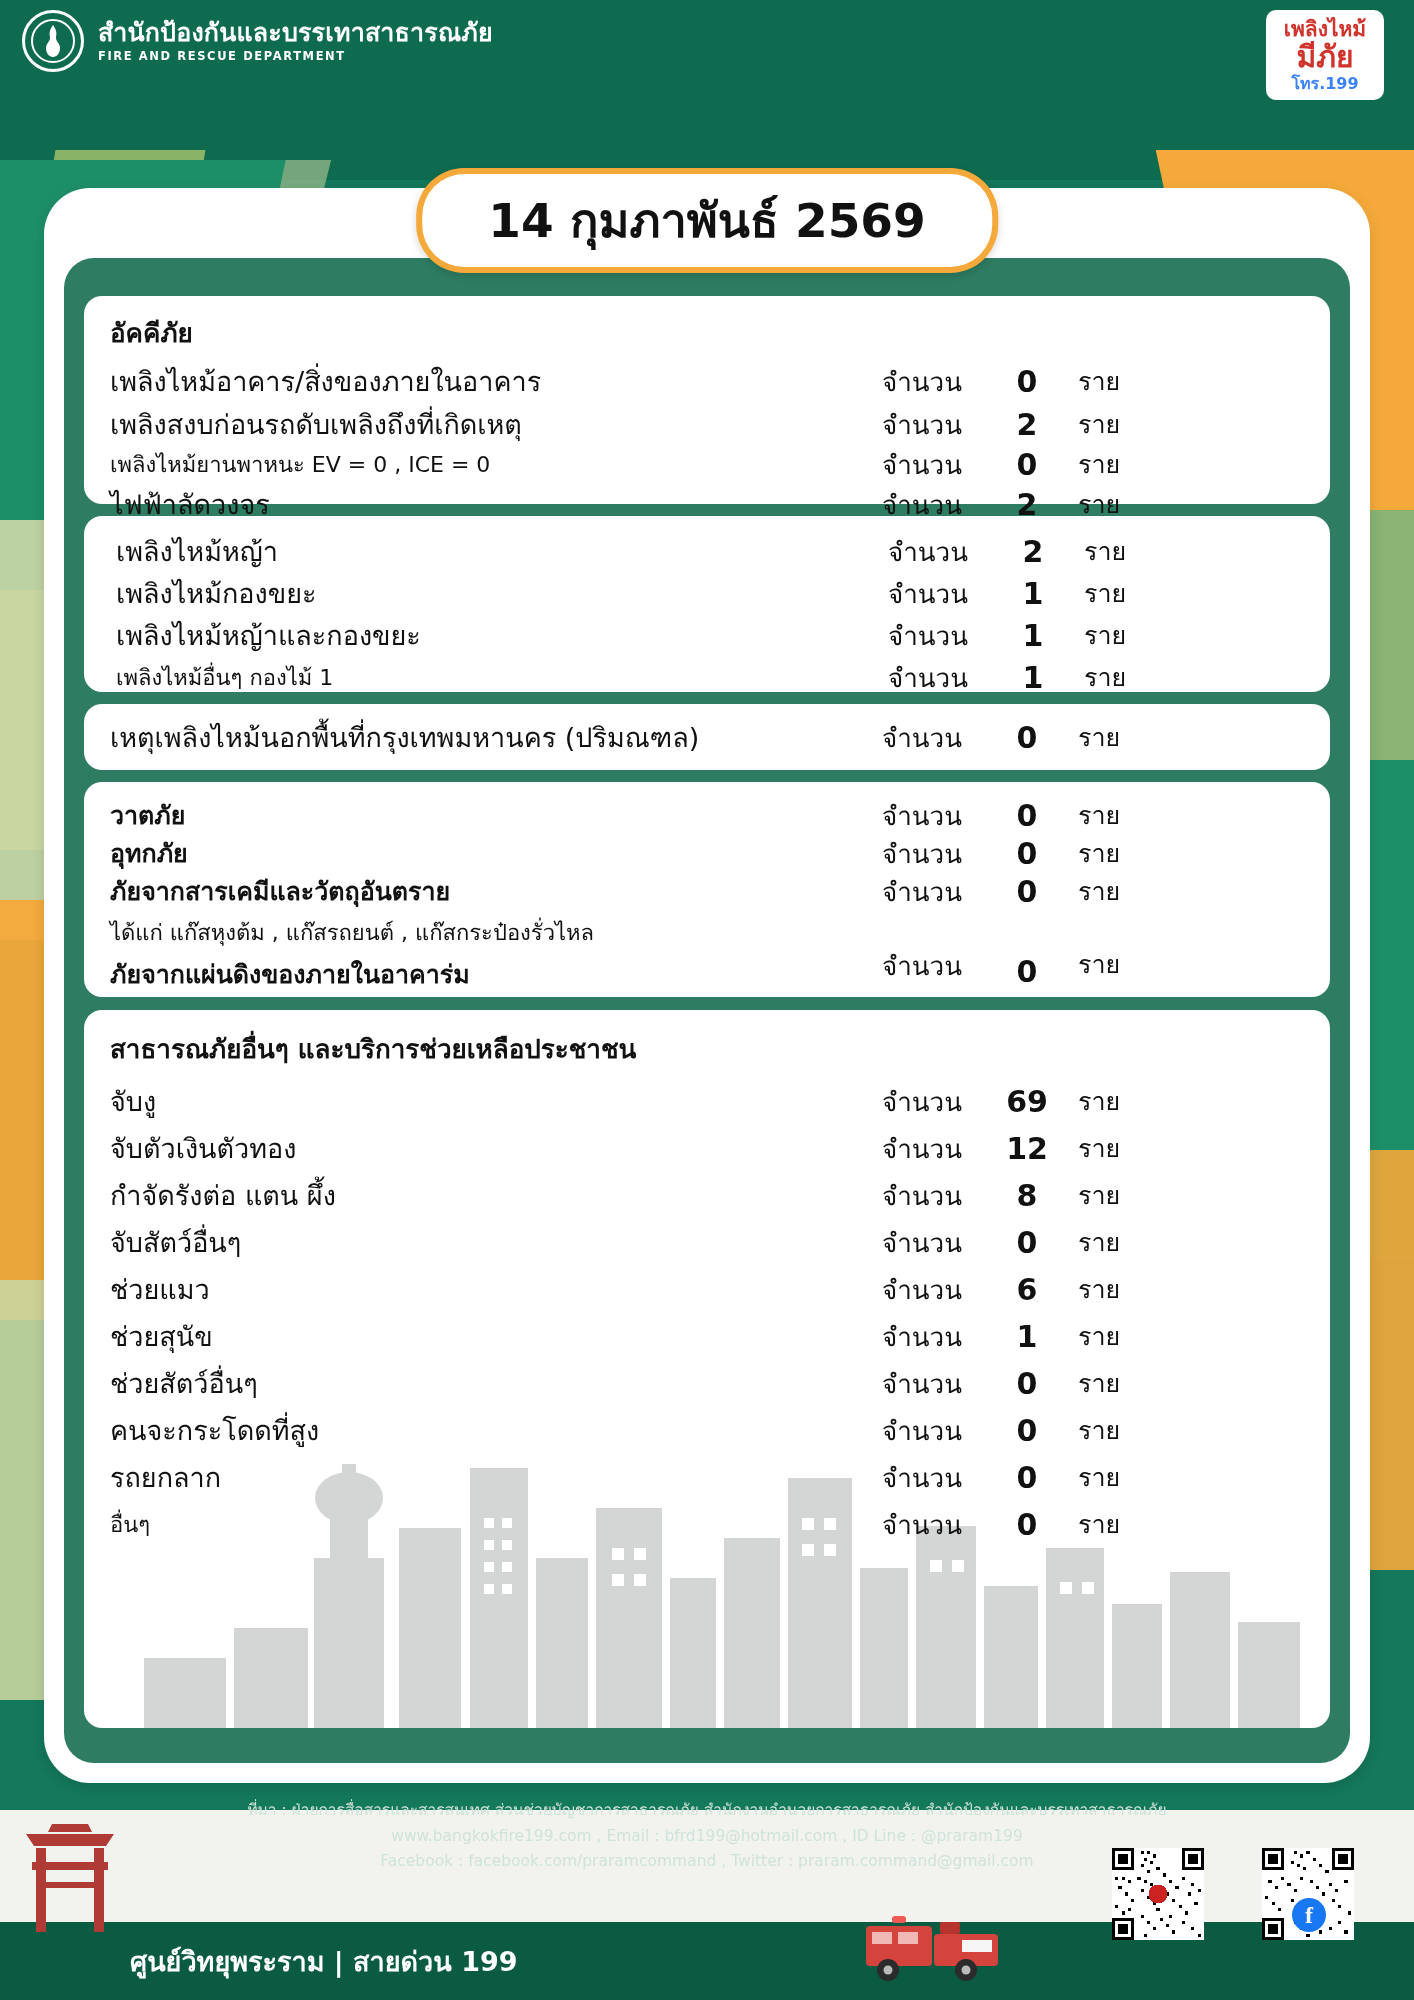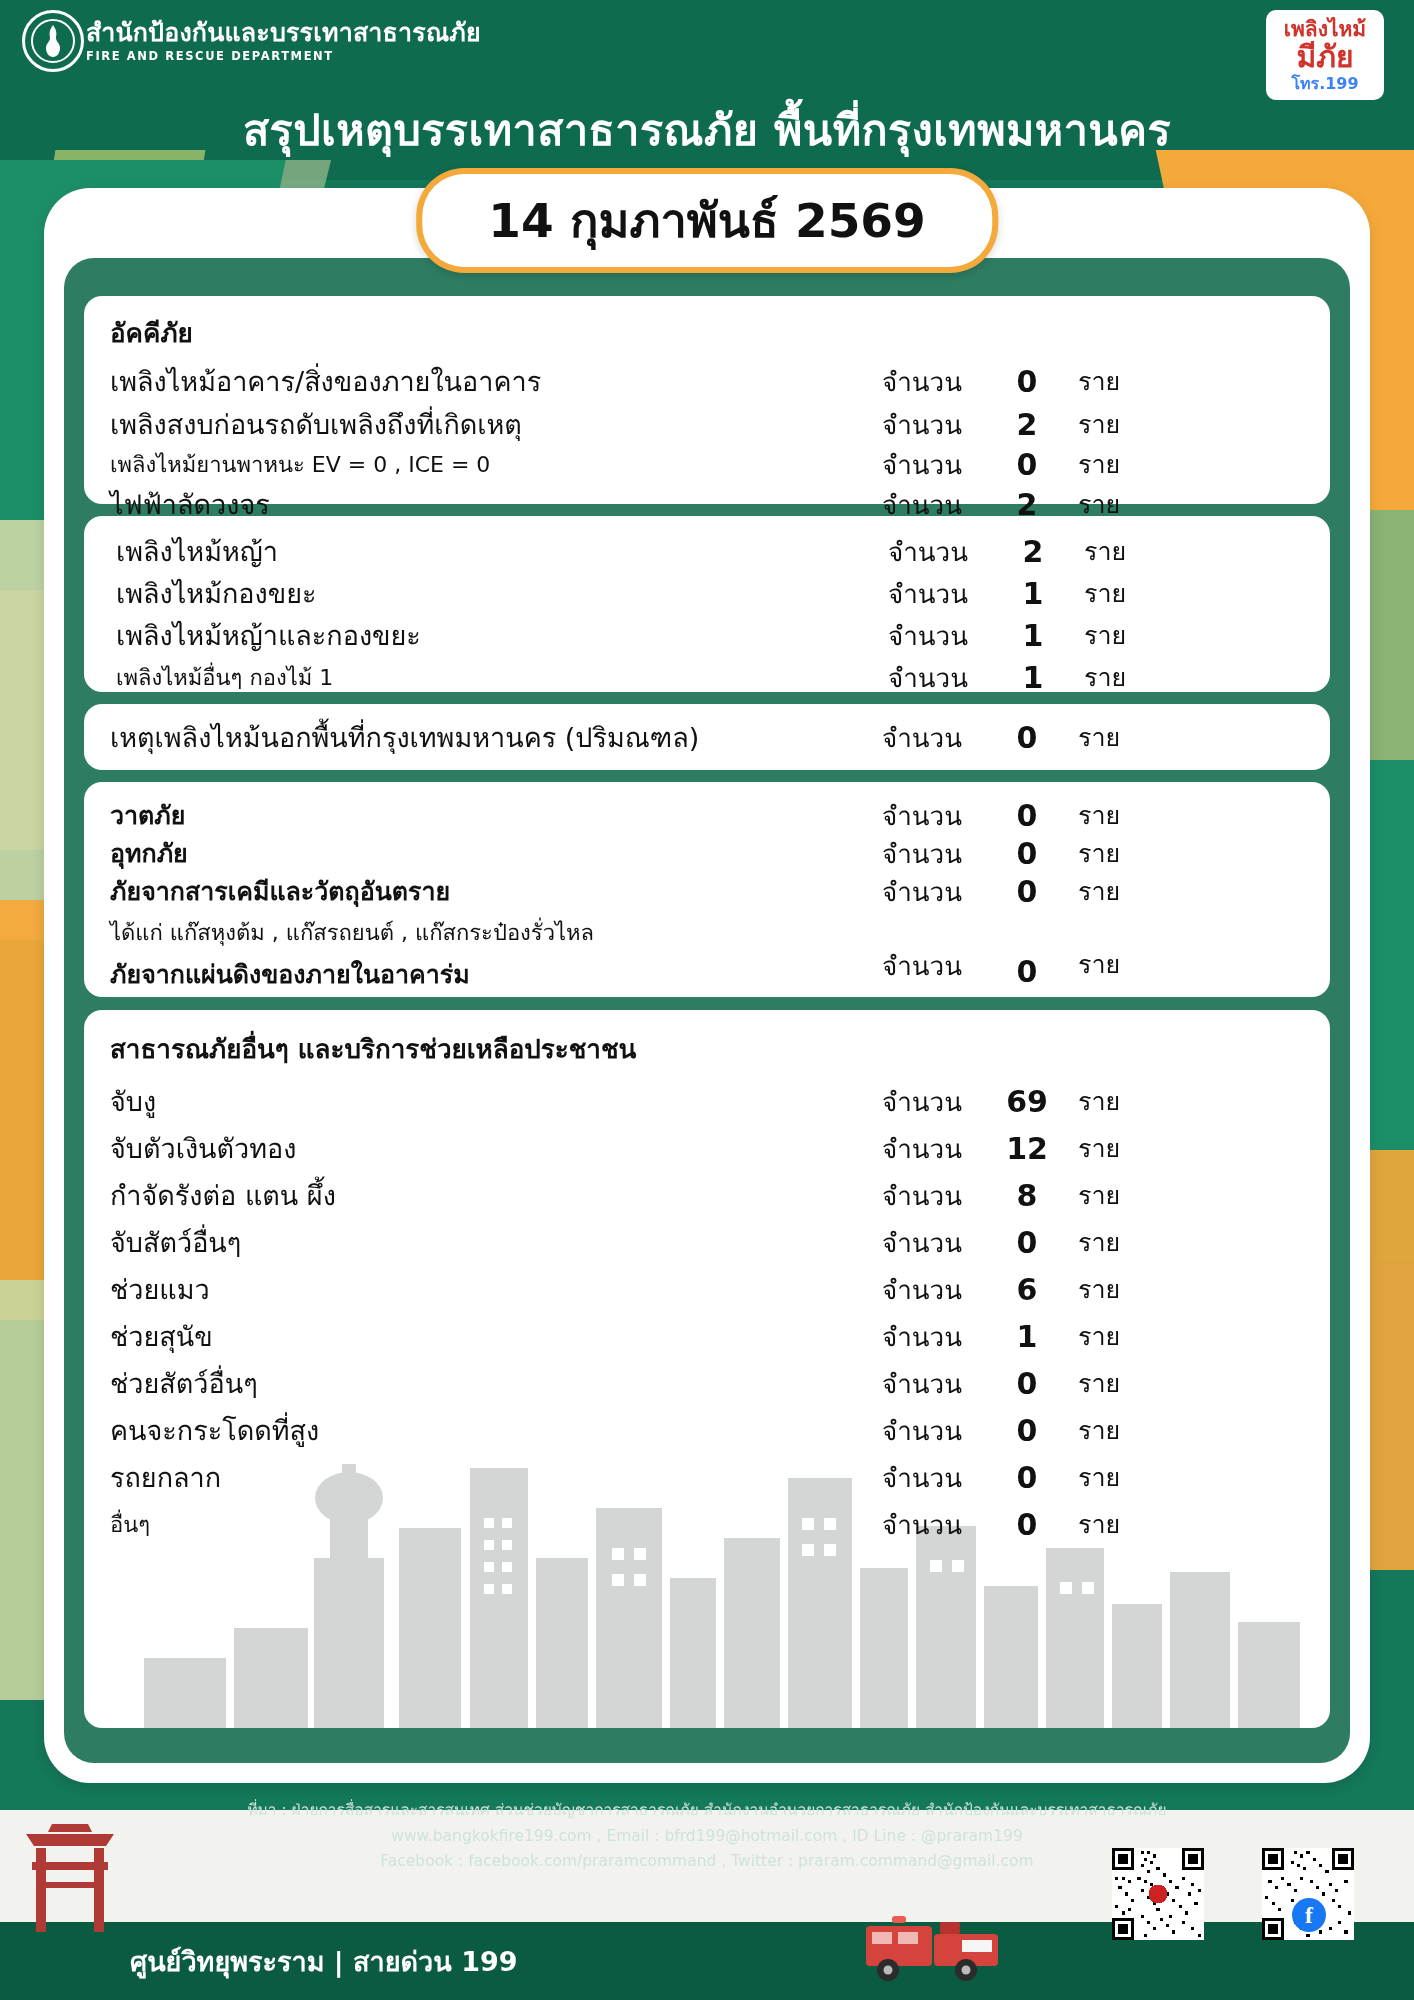--- a/index.html
+++ b/index.html
@@ -38,21 +38,21 @@
   .s7 { right: -40px; top: 160px; width: 130px; height: 700px; background: #a8c27a; opacity: .8; transform: skewX(10deg); }
   .s8 { right: -70px; top: 760px; width: 230px; height: 500px; background: #1d8f68; transform: skewX(10deg); }
   .s9 { right: -50px; top: 1150px; width: 180px; height: 420px; background: #f5a93a; opacity: .9; transform: skewX(9deg); }
   .s10 { left: 120px; top: 160px; width: 170px; height: 330px; background: #c9d6a0; opacity: .55; transform: skewX(-14deg); }
 
   
   .header {
     position: absolute; left: 0; top: 0; width: 1414px; height: 178px;
     z-index: 5;
   }
-  .logo-wrap { position: absolute; left: 22px; top: 10px; display: flex; align-items: center; gap: 2px; }
+  .logo-wrap { position: absolute; left: 22px; top: 10px; display: flex; align-items: center; gap: 14px; }
   .seal {
     width: 62px; height: 62px; border-radius: 50%;
     border: 3px solid #ffffff; background: #0f6b4f;
     display: flex; align-items: center; justify-content: center;
   }
   .seal svg { display:block; }
   .dept-text { color: #ffffff; line-height: 1.1; }
   .dept-th { font-size: 25px; font-weight: 700; letter-spacing: .2px; }
   .dept-en { font-size: 11.5px; font-weight: 700; letter-spacing: 1.6px; margin-top: 4px; }
 
@@ -167,21 +167,20 @@
           <circle cx="23" cy="23" r="21" fill="none" stroke="#ffffff" stroke-width="2"></circle>
           <path d="M23 7 C18 14 20 17 20 20 C20 24 16 25 16 30 C16 35 19 39 23 39 C27 39 30 35 30 30 C30 25 26 24 26 20 C26 17 28 14 23 7 Z" fill="#ffffff"></path>
         </svg>
       </div>
       <div class="dept-text">
         <div class="dept-th">สำนักป้องกันและบรรเทาสาธารณภัย</div>
         <div class="dept-en">FIRE AND RESCUE DEPARTMENT</div>
       </div>
     </div>
 
-    <div class="header-title">สรุปเหตุบรรเทาสาธารณภัย พื้นที่กรุงเทพมหานคร</div>
 
     <div class="fire-badge">
       <div class="fb1">เพลิงไหม้</div>
       <div class="fb2">มีภัย</div>
       <div class="fb3">โทร.199</div>
     </div>
   </div>
 
   <div class="card-outer">
     <div class="card-inner">

